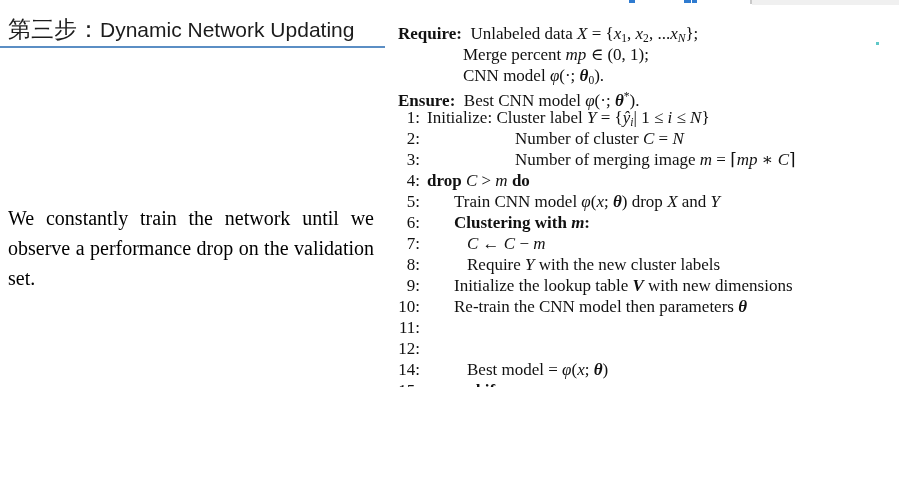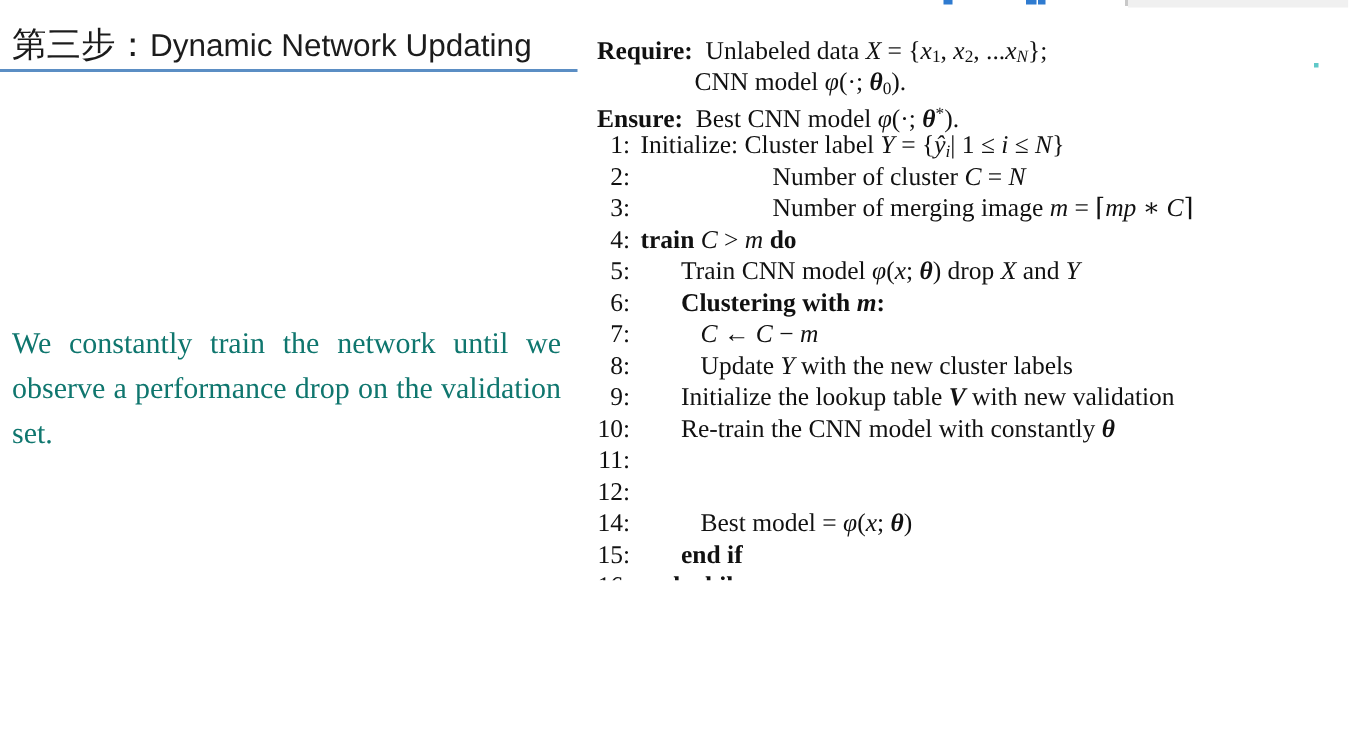--- a/index.html
+++ b/index.html
@@ -21,22 +21,22 @@
   .teal-dot { position:absolute; top:42px; left:876px; width:3px; height:3px; background:#5fc8c8; }
 
   
   .heading { position:absolute; top:14px; left:8px; white-space:nowrap; }
   .heading .zh { font-size:23px; color:#1c1c1c; font-family:"Liberation Serif","DejaVu Serif",serif; }
   .heading .en { font-size:21px; color:#1c1c1c; font-family:"Liberation Sans","DejaVu Sans",sans-serif; }
   .heading-underline { position:absolute; top:46px; left:0; width:385px; height:2px; background:#5b8ec4; }
 
   
   .paragraph {
-    position:absolute; top:214px; left:8px; width:366px;
-    font-size:20px; line-height:30px; text-align:justify; color:#0f766e;
+    position:absolute; top:203px; left:8px; width:366px;
+    font-size:20px; line-height:30px; text-align:justify; color:#000000;
   }
 
   
   .algorithm { position:absolute; top:20px; left:394px; width:465px; font-size:17px; color:#111; }
   .algo-title {
     border-top:2.5px solid #1a1a1a; border-bottom:1.4px solid #1a1a1a;
     padding:3px 2px 4px 4px; white-space:nowrap; line-height:21px;
   }
   .algo-body { padding:3px 0 2px 4px; border-bottom:1.4px solid #1a1a1a; }
   .algo-row { display:flex; height:21px; line-height:21px; white-space:nowrap; }
@@ -76,64 +76,67 @@
   <div class="heading-underline"></div>
 
   <p class="paragraph">We constantly train the network until we observe a performance drop on the validation set.</p>
 
   <section class="algorithm">
     <div class="algo-body">
         <div class="algo-row">
           <span class="content" style="padding-left: 0px;"><span class="b">Require:</span><span>&nbsp; Unlabeled data </span><span class="i">X</span><span> = {</span><span class="i">x</span><span class="sub">1</span><span>, </span><span class="i">x</span><span class="sub">2</span><span>, ...</span><span class="i">x</span><span class="i sub">N</span><span>};</span></span>
         </div>
         <div class="algo-row">
+          <span class="content" style="padding-left: 65px;"><span>Merge percent </span><span class="i">mp</span><span> ∈ (0, 1);</span></span>
+        </div>
+        <div class="algo-row">
           <span class="content" style="padding-left: 65px;"><span>CNN model </span><span class="i">φ</span><span>(·; </span><span class="bi">θ</span><span class="sub">0</span><span>).</span></span>
         </div>
         <div class="algo-row">
           <span class="content" style="padding-left: 0px;"><span class="b">Ensure:</span><span>&nbsp; Best CNN model </span><span class="i">φ</span><span>(·; </span><span class="bi">θ</span><span class="sup">*</span><span>).</span></span>
         </div>
         <div class="algo-row">
           <span class="num">1:</span>
           <span class="content" style="padding-left: 0px;"><span>Initialize: Cluster label </span><span class="i">Y</span><span> = {</span><span class="i">ŷ</span><span class="i sub">i</span><span>| 1 ≤ </span><span class="i">i</span><span> ≤ </span><span class="i">N</span><span>}</span></span>
         </div>
         <div class="algo-row">
           <span class="num">2:</span>
           <span class="content" style="padding-left: 88px;"><span>Number of cluster </span><span class="i">C</span><span> = </span><span class="i">N</span></span>
         </div>
         <div class="algo-row">
           <span class="num">3:</span>
           <span class="content" style="padding-left: 88px;"><span>Number of merging image </span><span class="i">m</span><span> = ⌈</span><span class="i">mp</span><span> ∗ </span><span class="i">C</span><span>⌉</span></span>
         </div>
         <div class="algo-row">
           <span class="num">4:</span>
-          <span class="content" style="padding-left: 0px;"><span class="b">train </span><span class="i">C</span><span> &gt; </span><span class="i">m</span><span class="b"> do</span></span>
+          <span class="content" style="padding-left: 0px;"><span class="b">drop </span><span class="i">C</span><span> &gt; </span><span class="i">m</span><span class="b"> do</span></span>
         </div>
         <div class="algo-row">
           <span class="num">5:</span>
           <span class="content" style="padding-left: 27px;"><span>Train CNN model </span><span class="i">φ</span><span>(</span><span class="i">x</span><span>; </span><span class="bi">θ</span><span>) drop </span><span class="i">X</span><span> and </span><span class="i">Y</span></span>
         </div>
         <div class="algo-row">
           <span class="num">6:</span>
           <span class="content" style="padding-left: 27px; font-weight: bold;"><span>Clustering with </span><span class="i">m</span><span>:</span></span>
         </div>
         <div class="algo-row">
           <span class="num">7:</span>
           <span class="content" style="padding-left: 40px; text-align: right;"><span class="i">C</span><span> ← </span><span class="i">C</span><span> − </span><span class="i">m</span></span>
         </div>
         <div class="algo-row">
           <span class="num">8:</span>
-          <span class="content" style="padding-left: 40px;"><span>Update </span><span class="i">Y</span><span> with the new cluster labels</span></span>
+          <span class="content" style="padding-left: 40px;"><span>Require </span><span class="i">Y</span><span> with the new cluster labels</span></span>
         </div>
         <div class="algo-row">
           <span class="num">9:</span>
-          <span class="content" style="padding-left: 27px;"><span>Initialize the lookup table </span><span class="bi">V</span><span> with new validation</span></span>
+          <span class="content" style="padding-left: 27px;"><span>Initialize the lookup table </span><span class="bi">V</span><span> with new dimensions</span></span>
         </div>
         <div class="algo-row">
           <span class="num">10:</span>
-          <span class="content" style="padding-left: 27px;"><span>Re-train the CNN model with constantly </span><span class="bi">θ</span></span>
+          <span class="content" style="padding-left: 27px;"><span>Re-train the CNN model then parameters </span><span class="bi">θ</span></span>
         </div>
         <div class="algo-row">
           <span class="num">11:</span>
         </div>
         <div class="algo-row">
           <span class="num">12:</span>
         </div>
         <div class="algo-row">
           <span class="num">14:</span>
           <span class="content" style="padding-left: 40px;"><span>Best model = </span><span class="i">φ</span><span>(</span><span class="i">x</span><span>; </span><span class="bi">θ</span><span>)</span></span>

